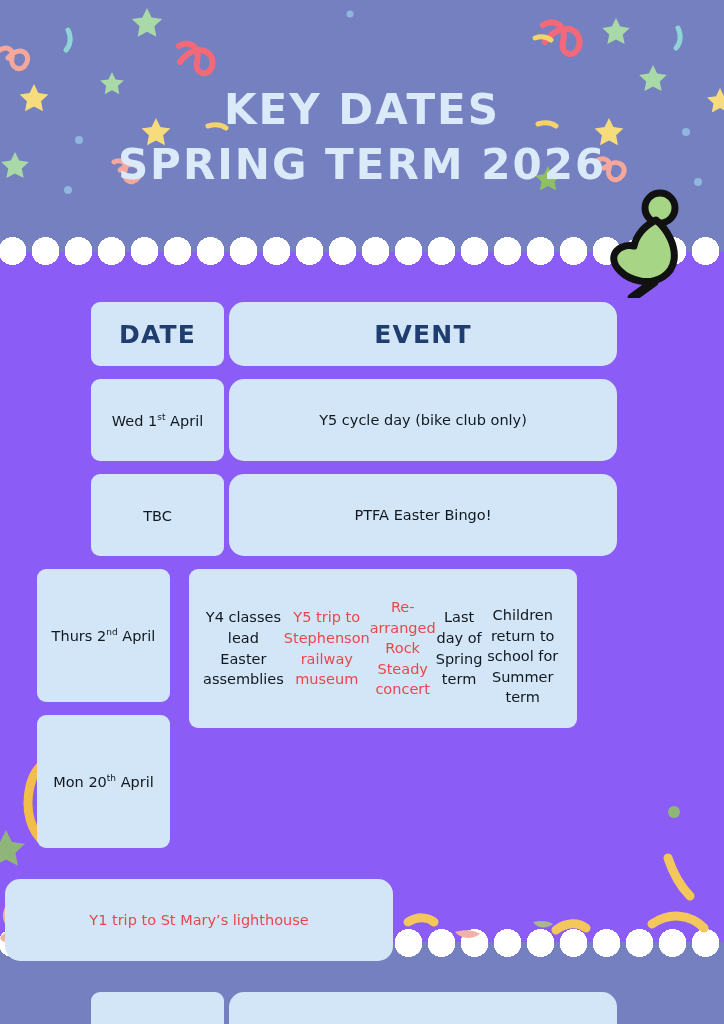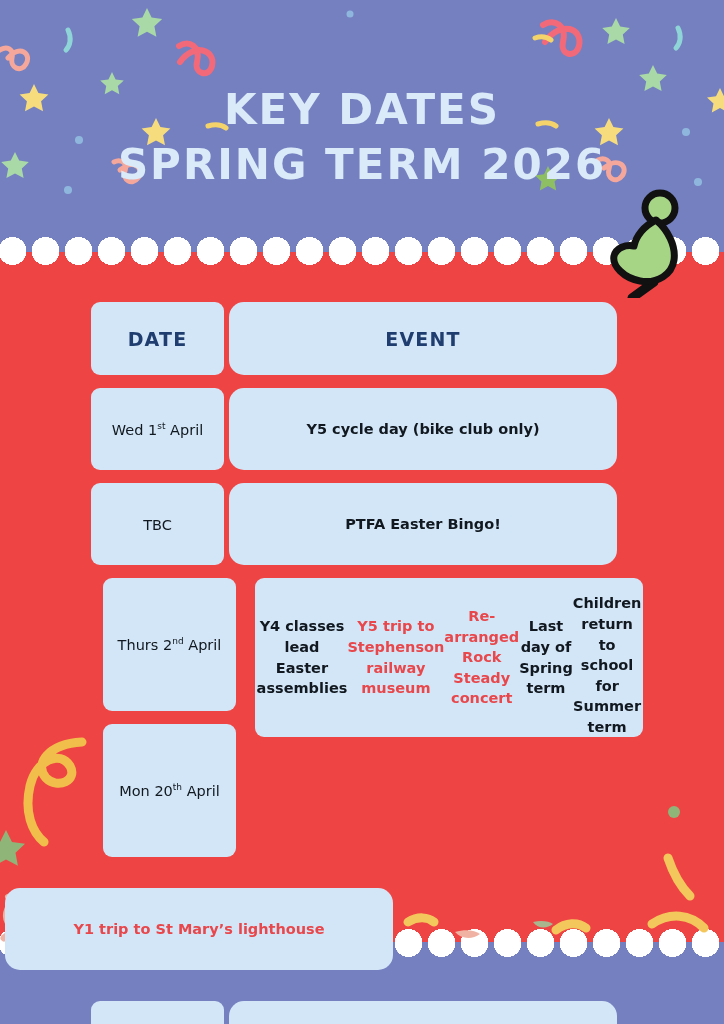--- a/index.html
+++ b/index.html
@@ -10,21 +10,21 @@
     height: 1024px;
     overflow: hidden;
     background: #ffffff;
     font-family: "Liberation Sans", sans-serif;
   }
 
   #poster {
     position: relative;
     width: 724px;
     height: 1024px;
-    background: #ef4444;
+    background: #8b5cf6;
     overflow: hidden;
   }
 
   
   .header-band {
     position: absolute;
     left: 0; top: 0;
     width: 724px;
     height: 252px;
     background: #7480c0;
@@ -124,38 +124,38 @@
     margin-left: 91px;
     flex: 0 0 133px;
   }
   .cell-event {
     margin-left: 5px;
     width: 388px;
     flex: 0 0 388px;
     border-radius: 15px;
   }
   .head .cell {
-    height: 73px;
+    height: 64px;
     color: #1f3d6e;
     font-weight: 800;
-    font-size: 19px;
+    font-size: 25px;
     letter-spacing: 1.2px;
   }
 
   .r-std .cell { height: 82px; }
 
   
   .merged-wrap {
     position: relative;
     display: flex;
     align-items: flex-start;
   }
   .merged-dates {
     width: 133px;
-    margin-left: 103px;
+    margin-left: 37px;
     flex: 0 0 133px;
     display: flex;
     flex-direction: column;
     gap: 13px;
     align-items: center;
   }
   .merged-dates .cell-date { margin-left: 0; }
   .merged-dates .cell-date { height: 73px; }
   .merged-event {
     margin-left: 19px;
@@ -169,21 +169,20 @@
     align-items: center;
     justify-content: center;
     padding: 0 14px;
   }
   .ev-line {
     font-family: "DejaVu Sans", sans-serif;
     font-size: 14.5px;
     line-height: 1.42;
     color: #11181f;
     text-align: center;
-    font-weight: bold;
   }
   .ev-line.red { color: #e8474b; }
   .ev-line.gap { margin-top: 16px; }
 
   .spacer-18 { height: 18px; }
   .spacer-30 { height: 31px; }
 
   sup { font-size: 0.62em; vertical-align: super; }
 </style>
 </head>

